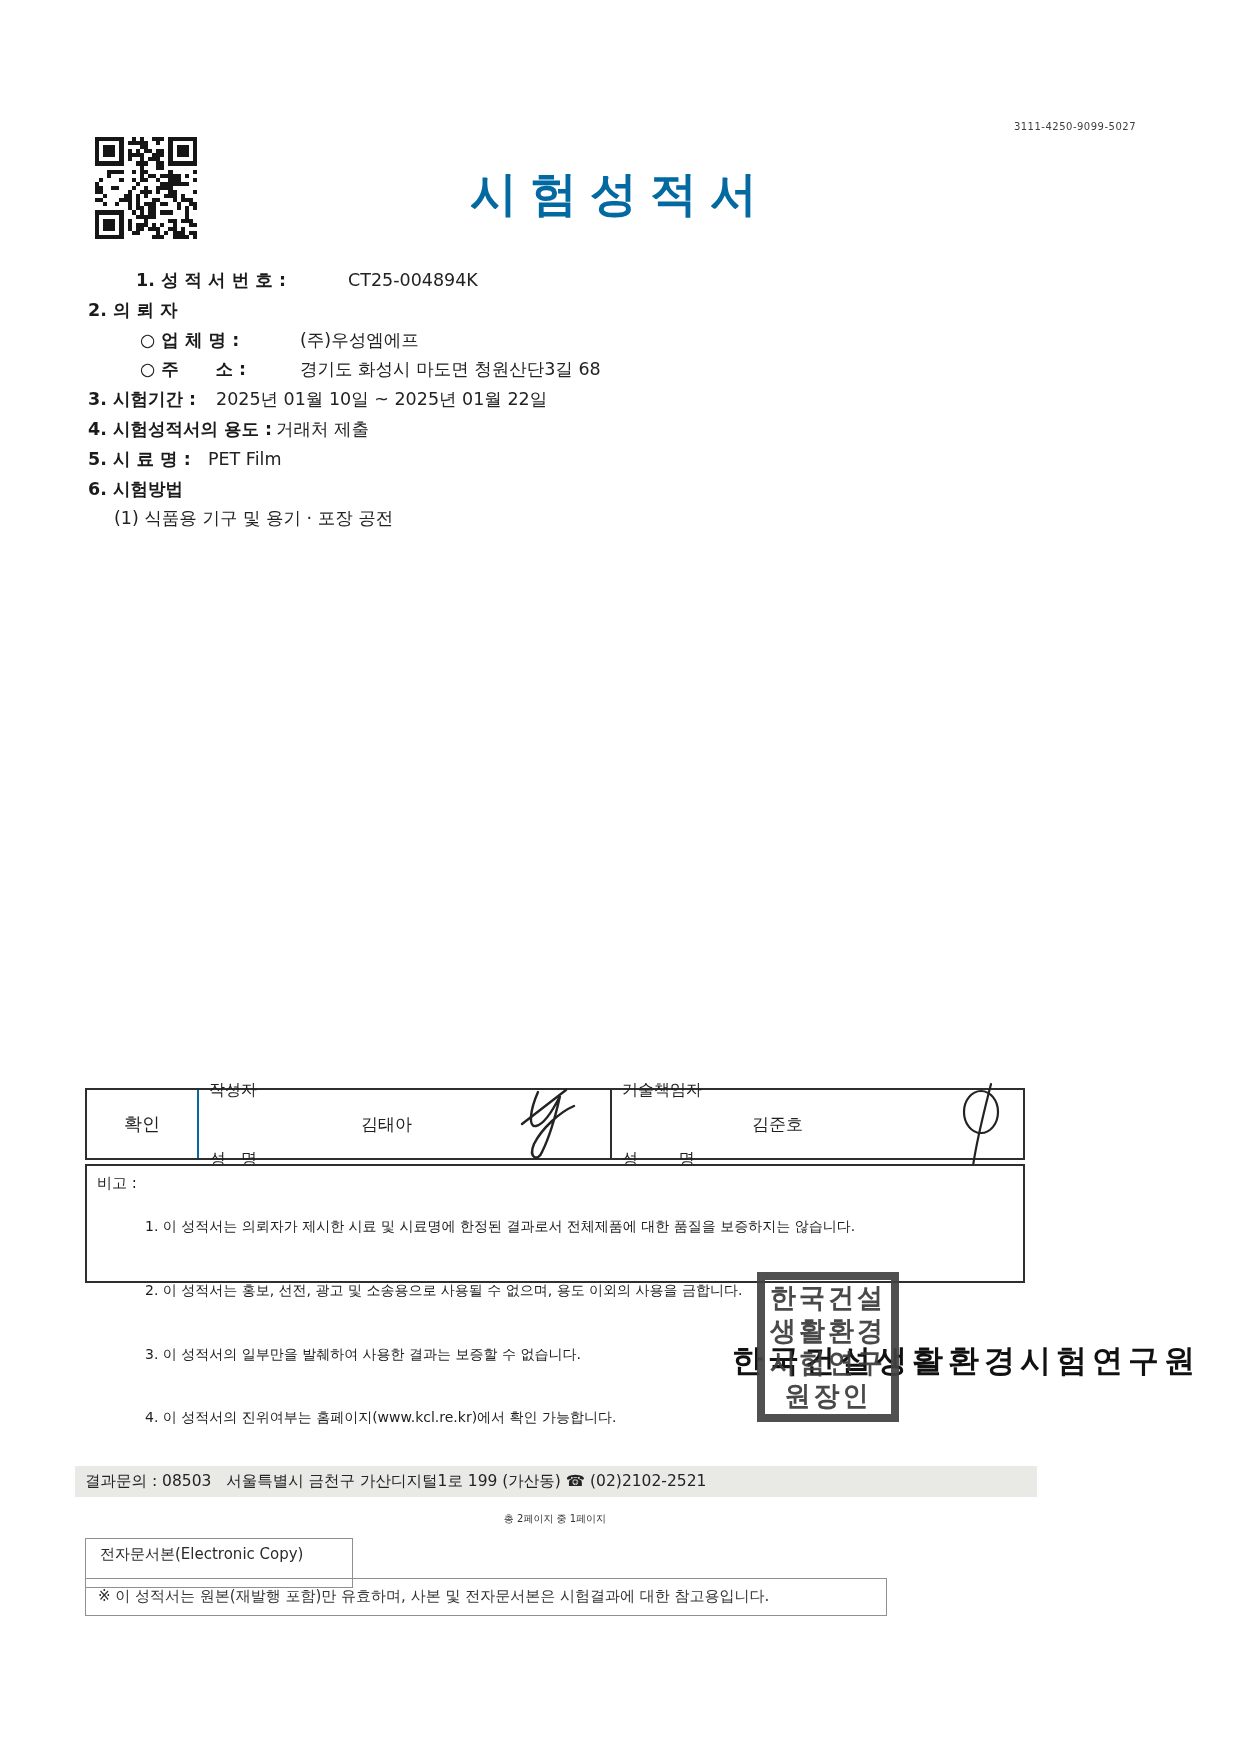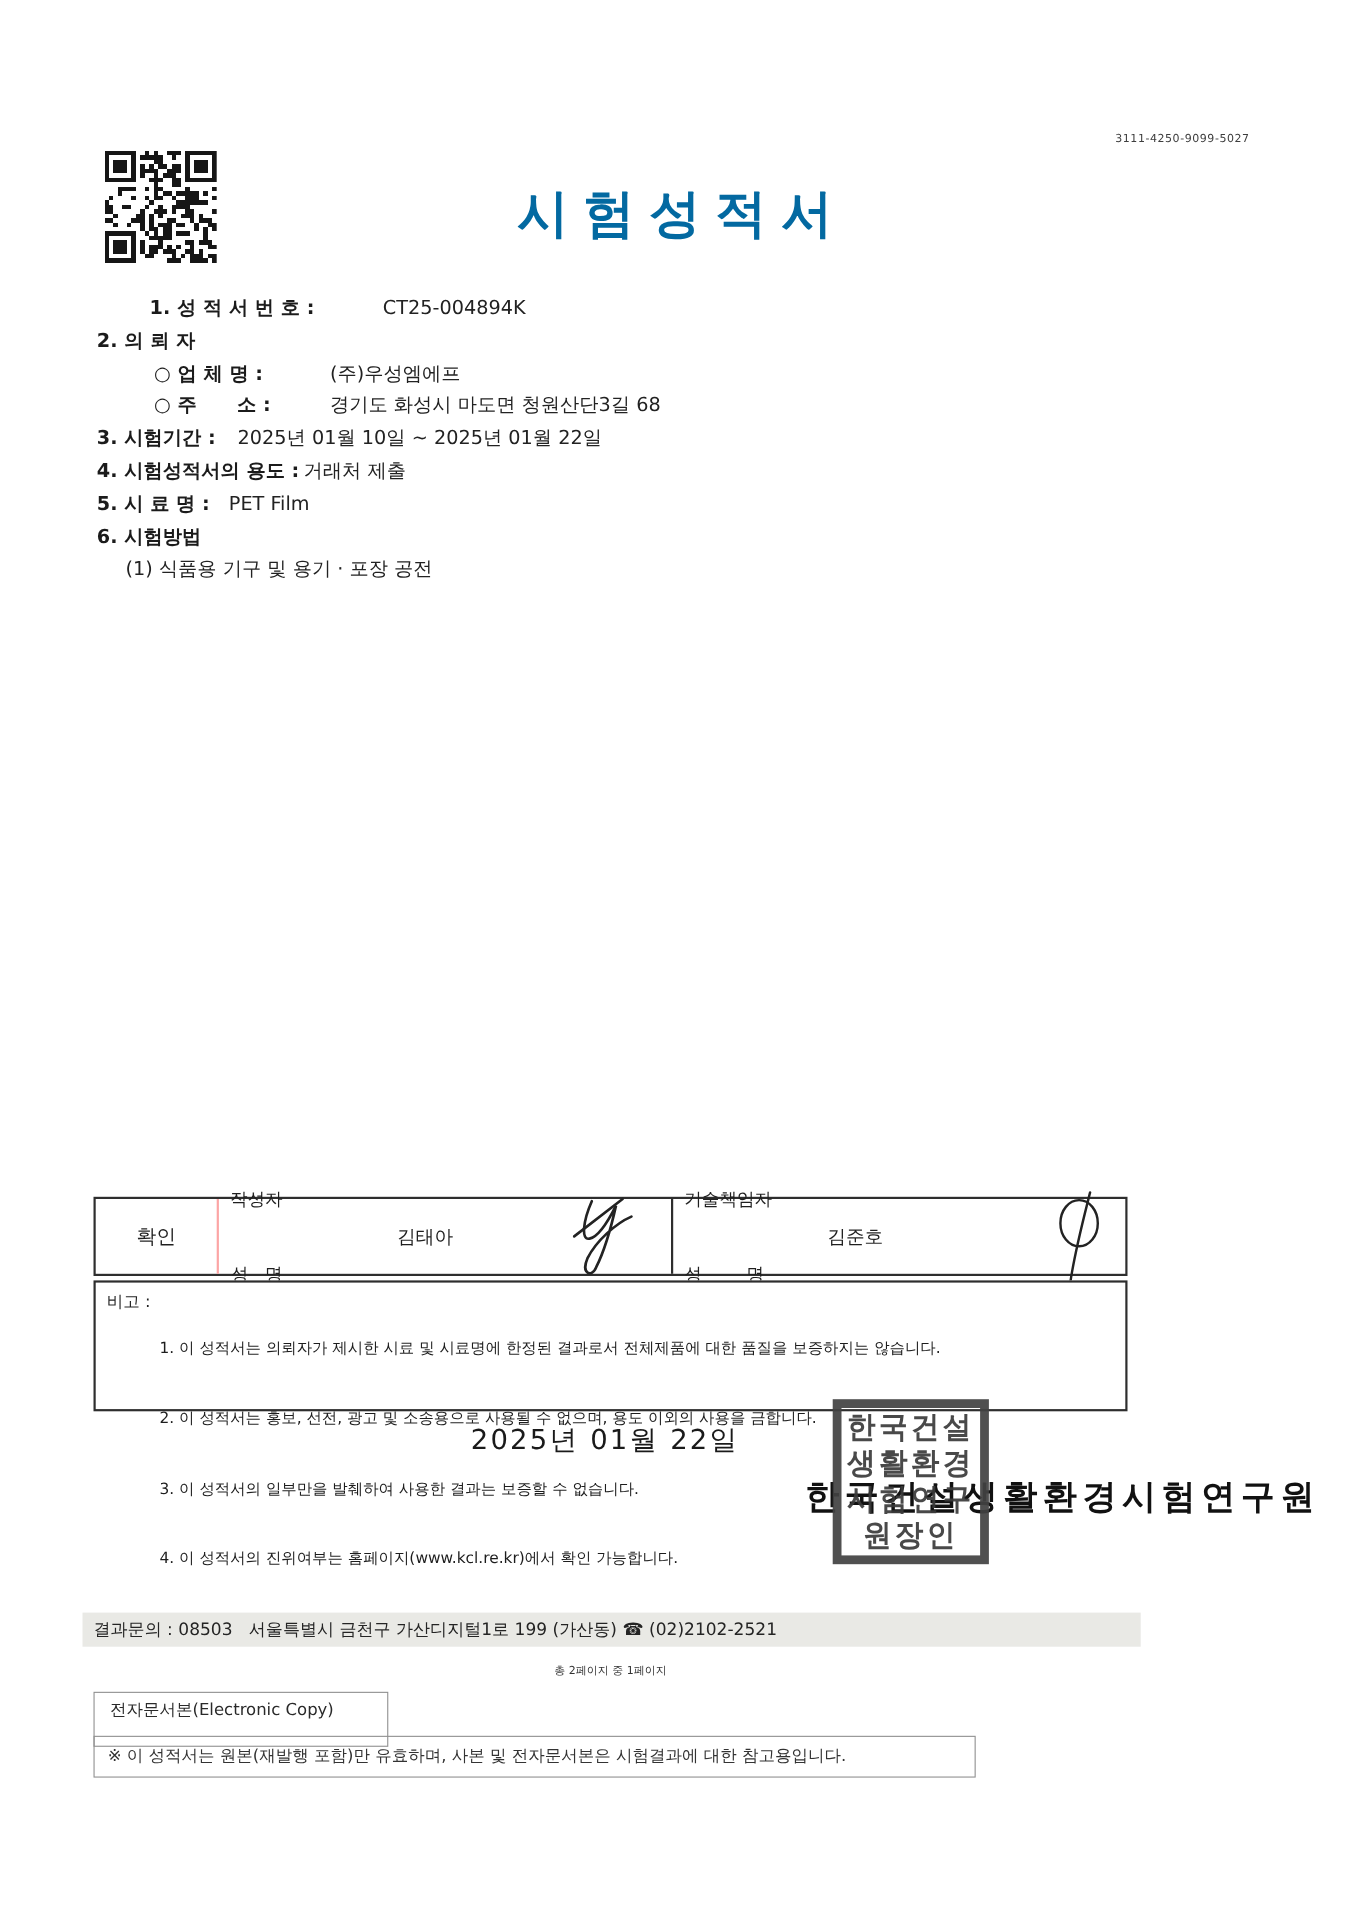--- a/index.html
+++ b/index.html
@@ -24,21 +24,21 @@
   .info-row .lbl { font-weight:700; white-space:pre; display:inline-block; color:#1b1b1b; }
   .info-row .val { font-weight:400; white-space:pre; color:#222; }
   .ind1 { padding-left:52px; }
   .ind2 { padding-left:26px; }
   .w212 { width:212px;margin-left:48px; } .w160 { width:160px; } .w128 { width:128px; }
   .w188 { width:188px; } .w120 { width:120px; }
 
   
   .sign-table { left:85px; top:1088px; width:940px; height:72px;
     border:2px solid #2e2e2e; display:flex; box-sizing:border-box; background:#fff; }
-  .cell-confirm { width:112px; border-right:2px solid #fca5a5; display:flex;
+  .cell-confirm { width:112px; border-right:2px solid #0369a1; display:flex;
     align-items:center; justify-content:center; font-size:18px; box-sizing:border-box; }
   .cell-half { flex:1; position:relative; display:flex; align-items:center; box-sizing:border-box; }
   .cell-half.first { border-right:2px solid #2e2e2e;text-align:right; }
   .role { padding-left:10px; font-size:16px; line-height:1.45; white-space:pre; }
   .sign-name { position:absolute; font-size:17px; white-space:pre; }
   .sign-name.n1 { left:162px; } .sign-name.n2 { left:140px; }
   .sig { position:absolute; right:6px; top:-12px; }
 
   
   .notes-box { left:85px; top:1164px; width:940px; height:119px;
@@ -421,21 +421,20 @@
     <div class="notes-label">비고 :</div>
     <div class="notes-lines">
       <div>1. 이 성적서는 의뢰자가 제시한 시료 및 시료명에 한정된 결과로서 전체제품에 대한 품질을 보증하지는 않습니다.</div>
       <div>2. 이 성적서는 홍보, 선전, 광고 및 소송용으로 사용될 수 없으며, 용도 이외의 사용을 금합니다.</div>
       <div>3. 이 성적서의 일부만을 발췌하여 사용한 결과는 보증할 수 없습니다.</div>
       <div>4. 이 성적서의 진위여부는 홈페이지(www.kcl.re.kr)에서 확인 가능합니다.</div>
       <div>5. 이 성적서는 「식품·의약품 분야 시험·검사 등에 관한 법률」, KS Q ISO/IEC 17025 및 KOLAS 인정과 관련이 없습니다.</div>
     </div>
   </div>
 
-  <div class="abs issue-date">2025년 01월 22일</div>
   <div class="abs org-name">한국건설생활환경시험연구원</div>
 
   <div class="abs stamp">
     <div class="stamp-row">한국건설</div>
     <div class="stamp-row">생활환경</div>
     <div class="stamp-row">시험연구</div>
     <div class="stamp-row">원장인</div>
   </div>
 
   <div class="abs contact-bar">결과문의 : 08503   서울특별시 금천구 가산디지털1로 199 (가산동) ☎ (02)2102-2521</div>

